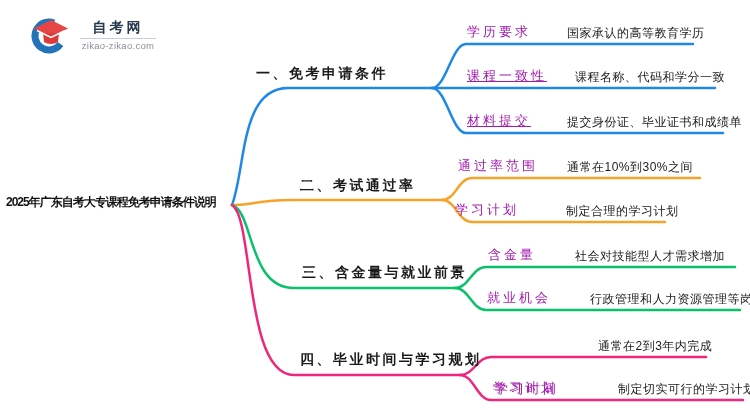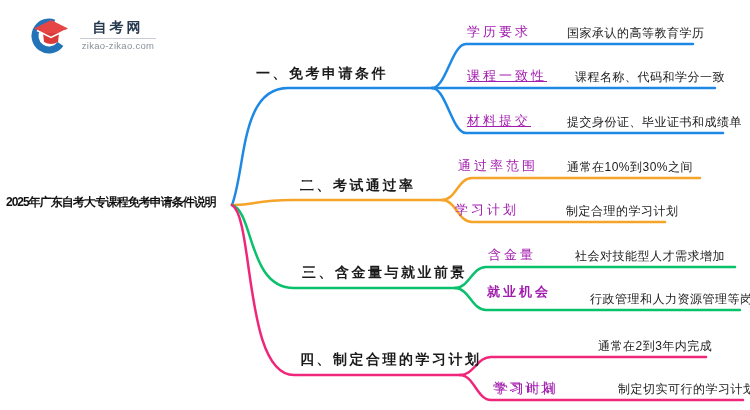--- a/index.html
+++ b/index.html
@@ -61,41 +61,41 @@
     <path class="mm-line" d="M232,205 C254,218 244,375 294,375 L460,375" stroke="#F0267A"></path>
     <path class="mm-line" d="M460,375 C474,375 477,357 491,357 L706,357" stroke="#F0267A"></path>
     <path class="mm-line" d="M460,375 C474,375 477,400 491,400 L743,400" stroke="#F0267A"></path>
   </svg>
 
   <div class="node central" style="left:6px;top:195px;">2025年广东自考大专课程免考申请条件说明</div>
 
   <div class="node branch-label" style="left:256px;top:65px;">一、免考申请条件</div>
   <div class="node branch-label" style="left:300px;top:177px;">二、考试通过率</div>
   <div class="node branch-label" style="left:302px;top:264px;">三、含金量与就业前景</div>
-  <div class="node branch-label" style="left:300px;top:351px;">四、制定合理的学习计划</div>
+  <div class="node branch-label" style="left:300px;top:351px;">四、毕业时间与学习规划</div>
 
   <div class="node sub-label" style="left:467px;top:24px;">学历要求</div>
   <div class="node sub-value" style="left:567px;top:26px;">国家承认的高等教育学历</div>
 
   <div class="node sub-label" style="left:467px;top:68px;text-decoration:underline;">课程一致性</div>
   <div class="node sub-value" style="left:575px;top:70px;">课程名称、代码和学分一致</div>
 
   <div class="node sub-label" style="left:467px;top:113px;text-decoration:underline;">材料提交</div>
   <div class="node sub-value" style="left:567px;top:115px;">提交身份证、毕业证书和成绩单</div>
 
   <div class="node sub-label" style="left:458px;top:158px;">通过率范围</div>
   <div class="node sub-value" style="left:567px;top:160px;">通常在10%到30%之间</div>
 
   <div class="node sub-label" style="left:455px;top:202px;">学习计划</div>
   <div class="node sub-value" style="left:566px;top:204px;">制定合理的学习计划</div>
 
   <div class="node sub-label" style="left:488px;top:247px;">含金量</div>
   <div class="node sub-value" style="left:575px;top:249px;">社会对技能型人才需求增加</div>
 
-  <div class="node sub-label" style="left:487px;top:284px;font-weight:bold;">就业机会</div>
+  <div class="node sub-label" style="left:487px;top:290px;">就业机会</div>
   <div class="node sub-value" style="left:590px;top:292px;">行政管理和人力资源管理等岗位</div>
 
   <div class="node sub-label" style="left:495px;top:337px;margin-top:44px;">学习时间</div>
   <div class="node sub-value" style="left:598px;top:339px;">通常在2到3年内完成</div>
 
   <div class="node sub-label" style="left:493px;top:380px;">学习计划</div>
   <div class="node sub-value" style="left:590px;top:382px;margin-left:28px;">制定切实可行的学习计划</div>
 
 </div>
 

